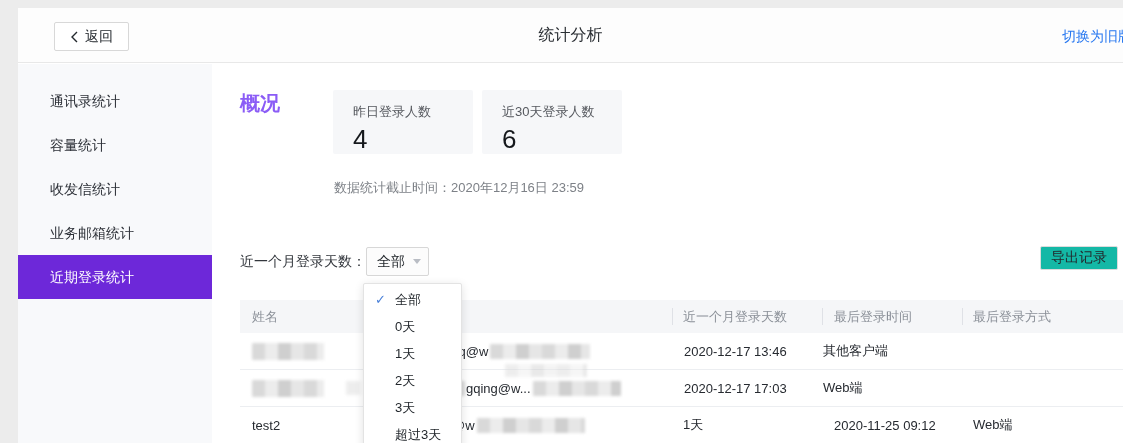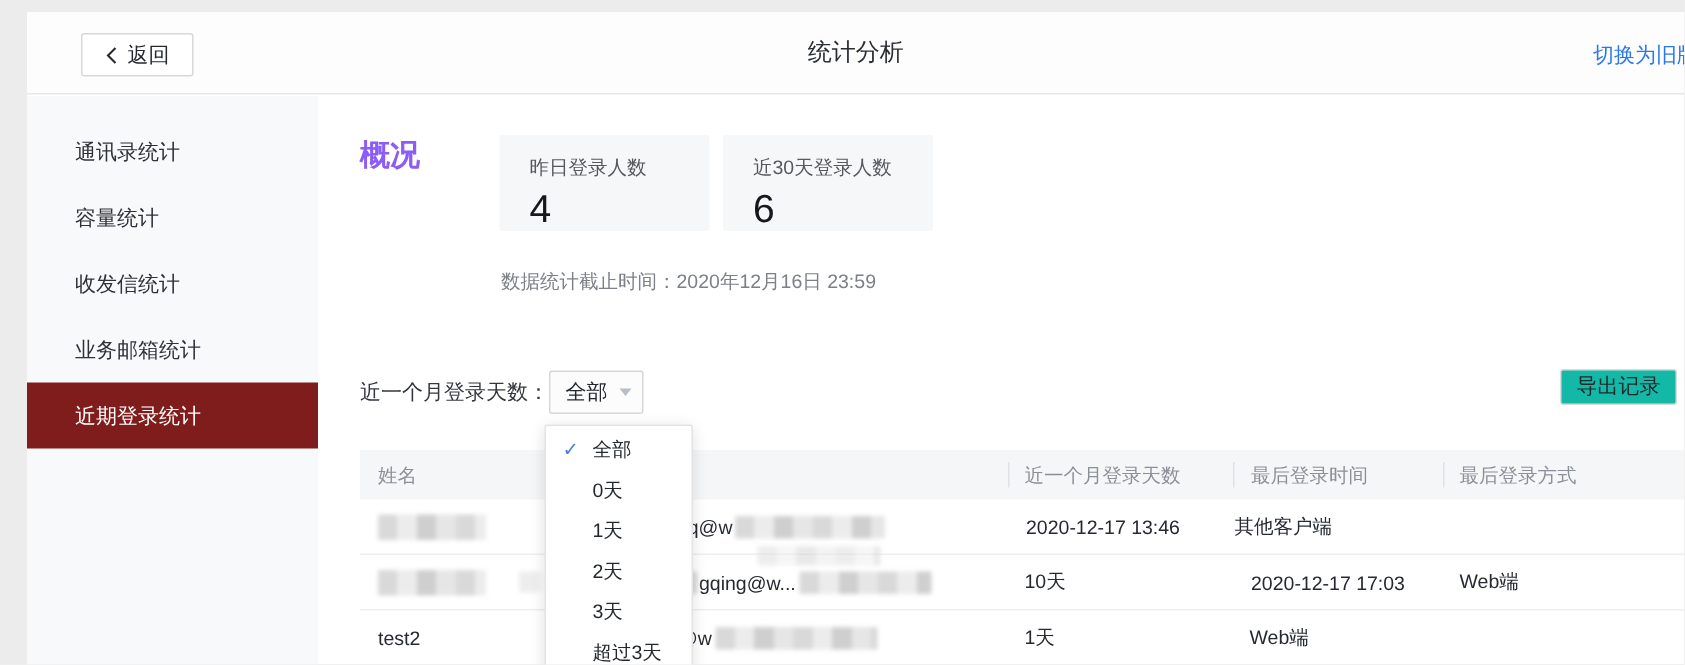--- a/index.html
+++ b/index.html
@@ -19,21 +19,21 @@
                 display:flex; align-items:center; justify-content:center;
                 font-size:16px; color:#2a2e33; }
   .switch-link { position:absolute; left:1044px; top:20px; font-size:14px;
                  color:#2878f0; white-space:nowrap; cursor:pointer; text-decoration:none; }
 
   
   .sidebar { position:absolute; left:0; top:56px; width:194px; height:379px;
              background:#f8f9fb; padding-top:15px; }
   .side-item { height:44px; line-height:44px; padding-left:32px; font-size:14px;
                color:#2d3138; cursor:pointer; }
-  .side-item.active { background:#7f1d1d; color:#fff; }
+  .side-item.active { background:#6d28d9; color:#fff; }
 
   
   .section-label { position:absolute; left:222px; top:82px; font-size:20px; font-weight:bold; color:#8b5cf6; }
   .stat-card { position:absolute; top:82px; width:140px; height:64px; background:#f6f7f9;
                border-radius:2px; padding:13px 0 0 20px; }
   .stat-card.c0 { left:315px; } .stat-card.c1 { left:464px; }
   .stat-label { font-size:13px; color:#55585e; }
   .stat-value { font-size:26px; color:#15181c; margin-top:3px; font-weight:500; }
   .cutoff-note { position:absolute; left:316px; top:171px; font-size:13px; color:#7d8187; }
 
@@ -150,32 +150,32 @@
       <div class="trow">
         <div class="cell col-name">
           <span class="redact r-name"></span>
           <span class="redact light" style="width:16px;height:14px;margin-left:22px;"></span>
         </div>
         <div class="cell col-acct">
           <span class="redact r-sm"></span>
             <span>gqing@w...</span>
             <span class="redact r-mid" style="width:88px;"></span>
         </div>
-        <div class="cell col-days">10天</div>
         <div class="cell col-time">2020-12-17 17:03</div>
         <div class="cell col-method">Web端</div>
       </div>
 
       <div class="trow">
         <div class="cell col-name">test2</div>
         <div class="cell col-acct">
           <span>@w</span>
             <span class="redact r-mid" style="width:108px;"></span>
         </div>
         <div class="cell col-days">1天</div>
+        <div class="cell col-time">2020-11-25 09:12</div>
         <div class="cell col-method">Web端</div>
       </div>
     </div>
 
     <span class="redact light r-patch"></span>
 
     <div class="menu">
       <div class="menu-item">
         <span class="check">✓</span>
         <span>全部</span>

